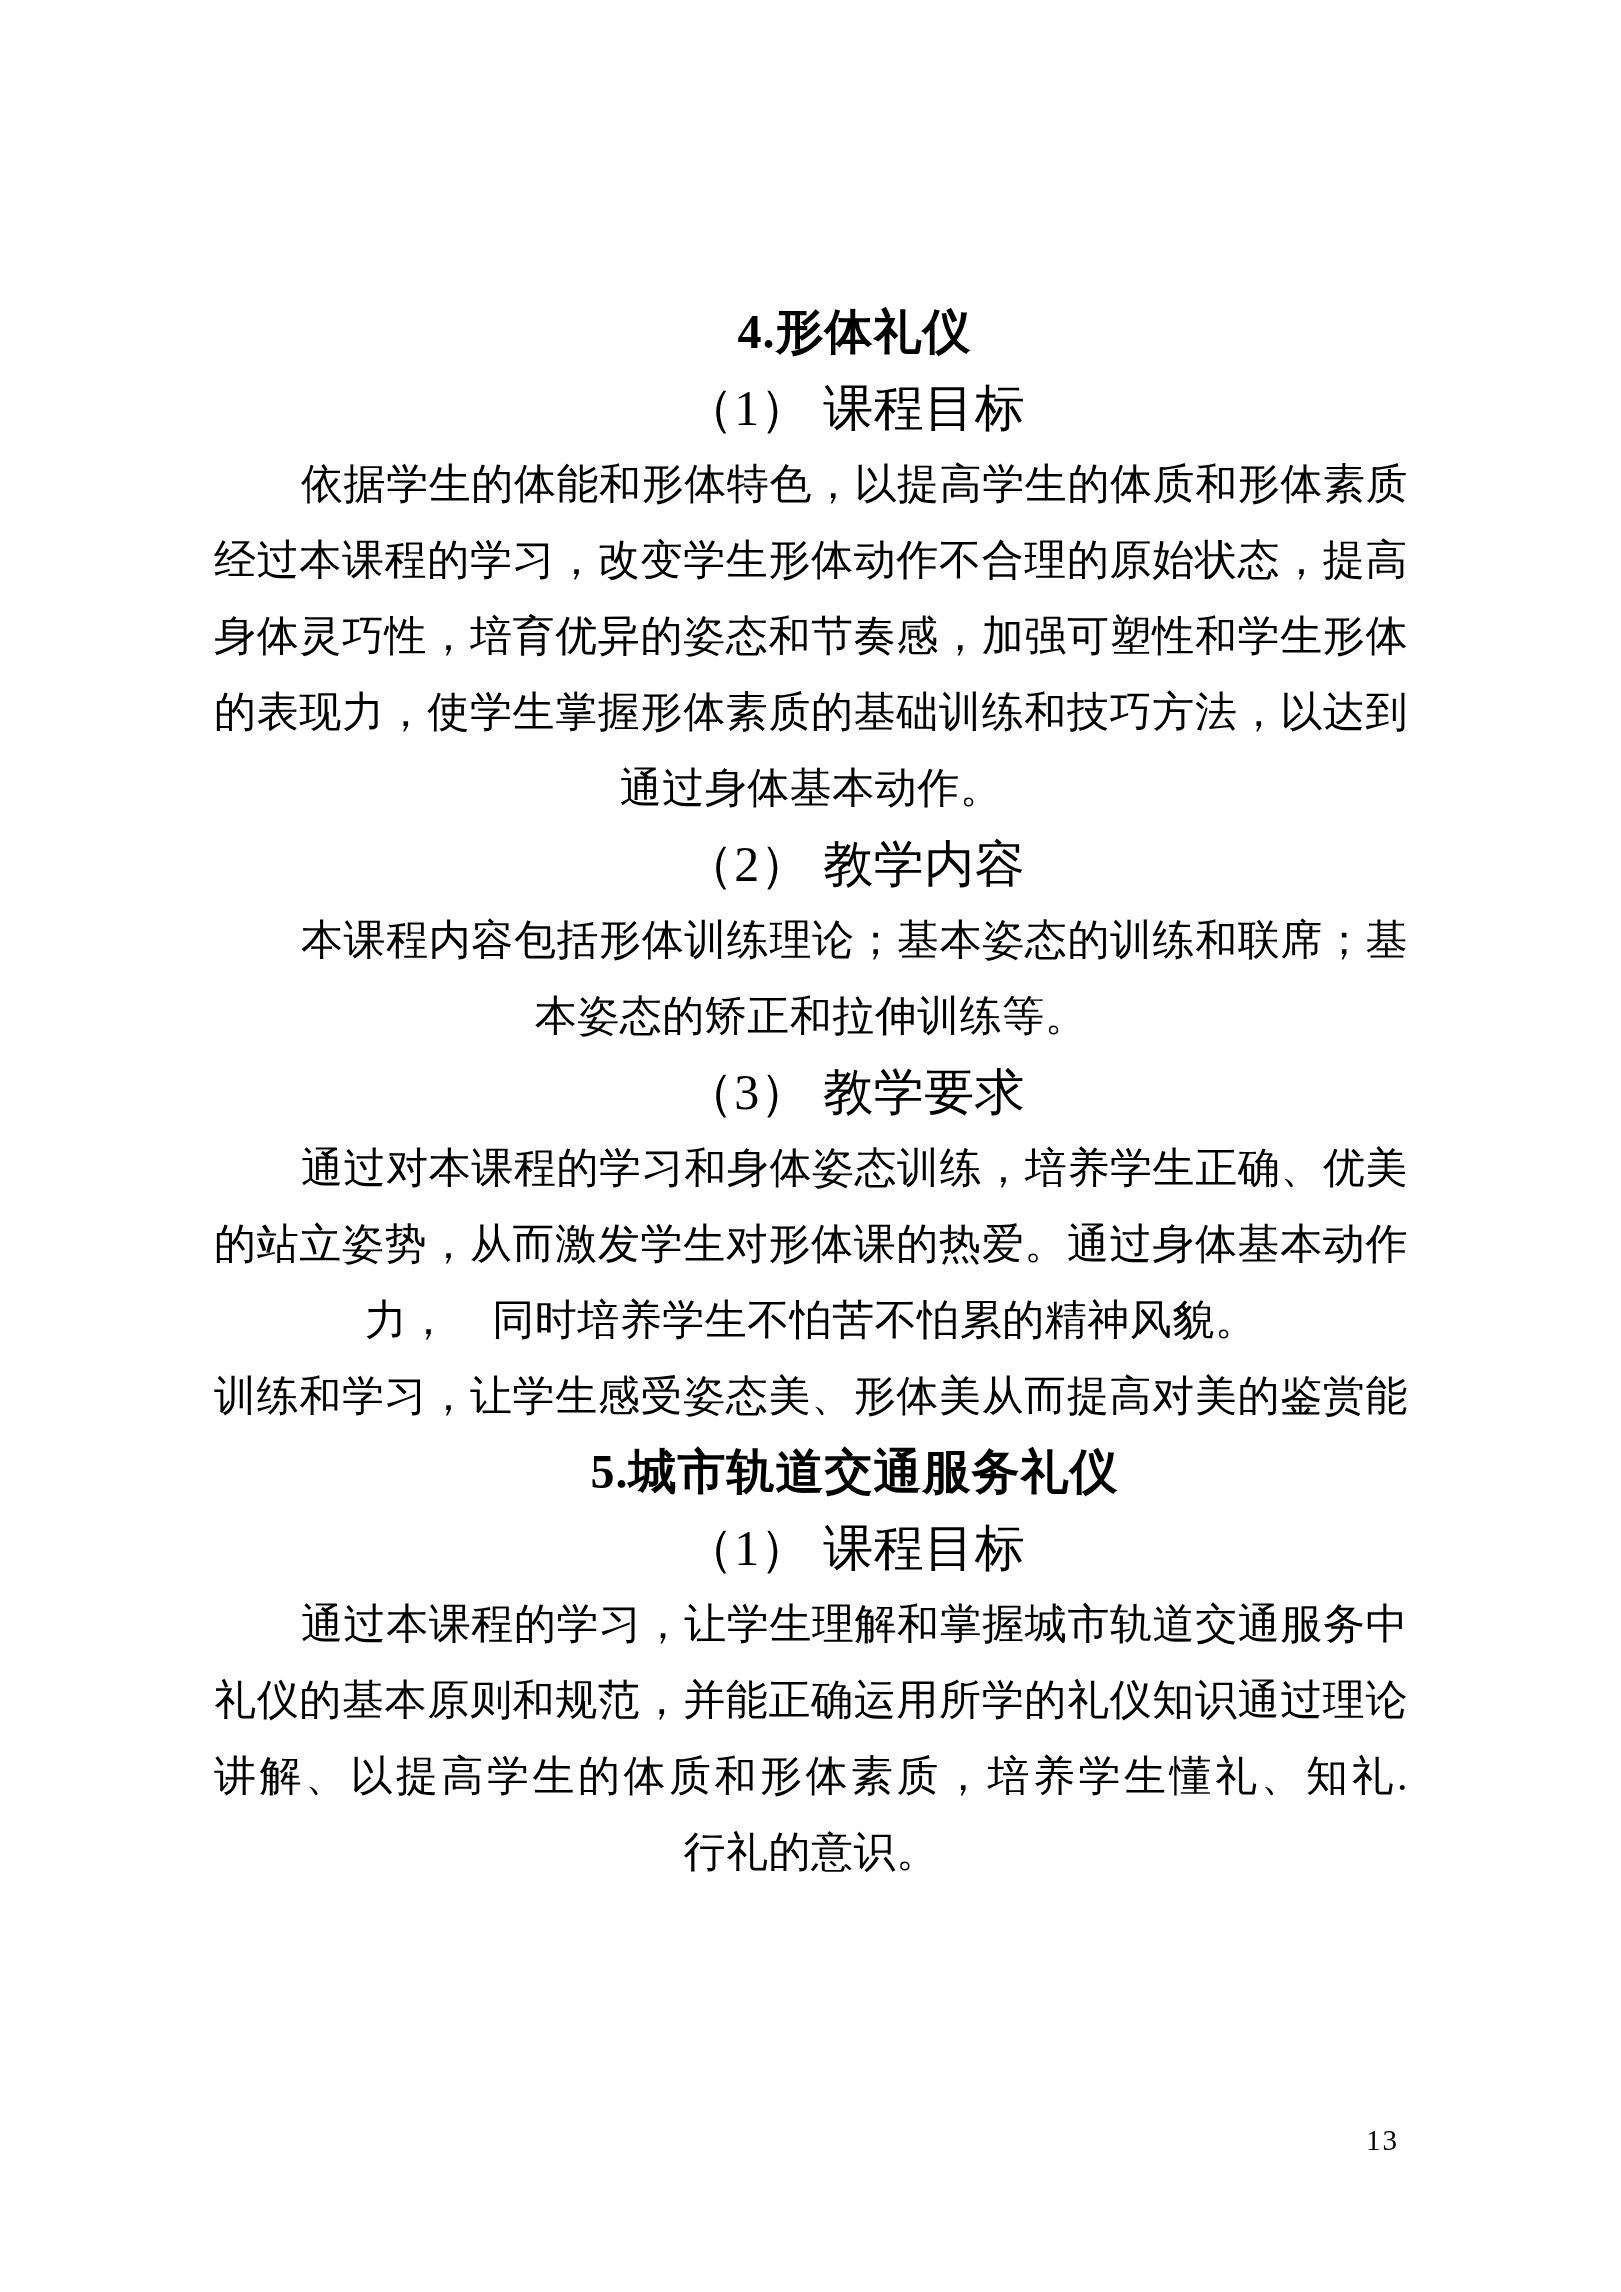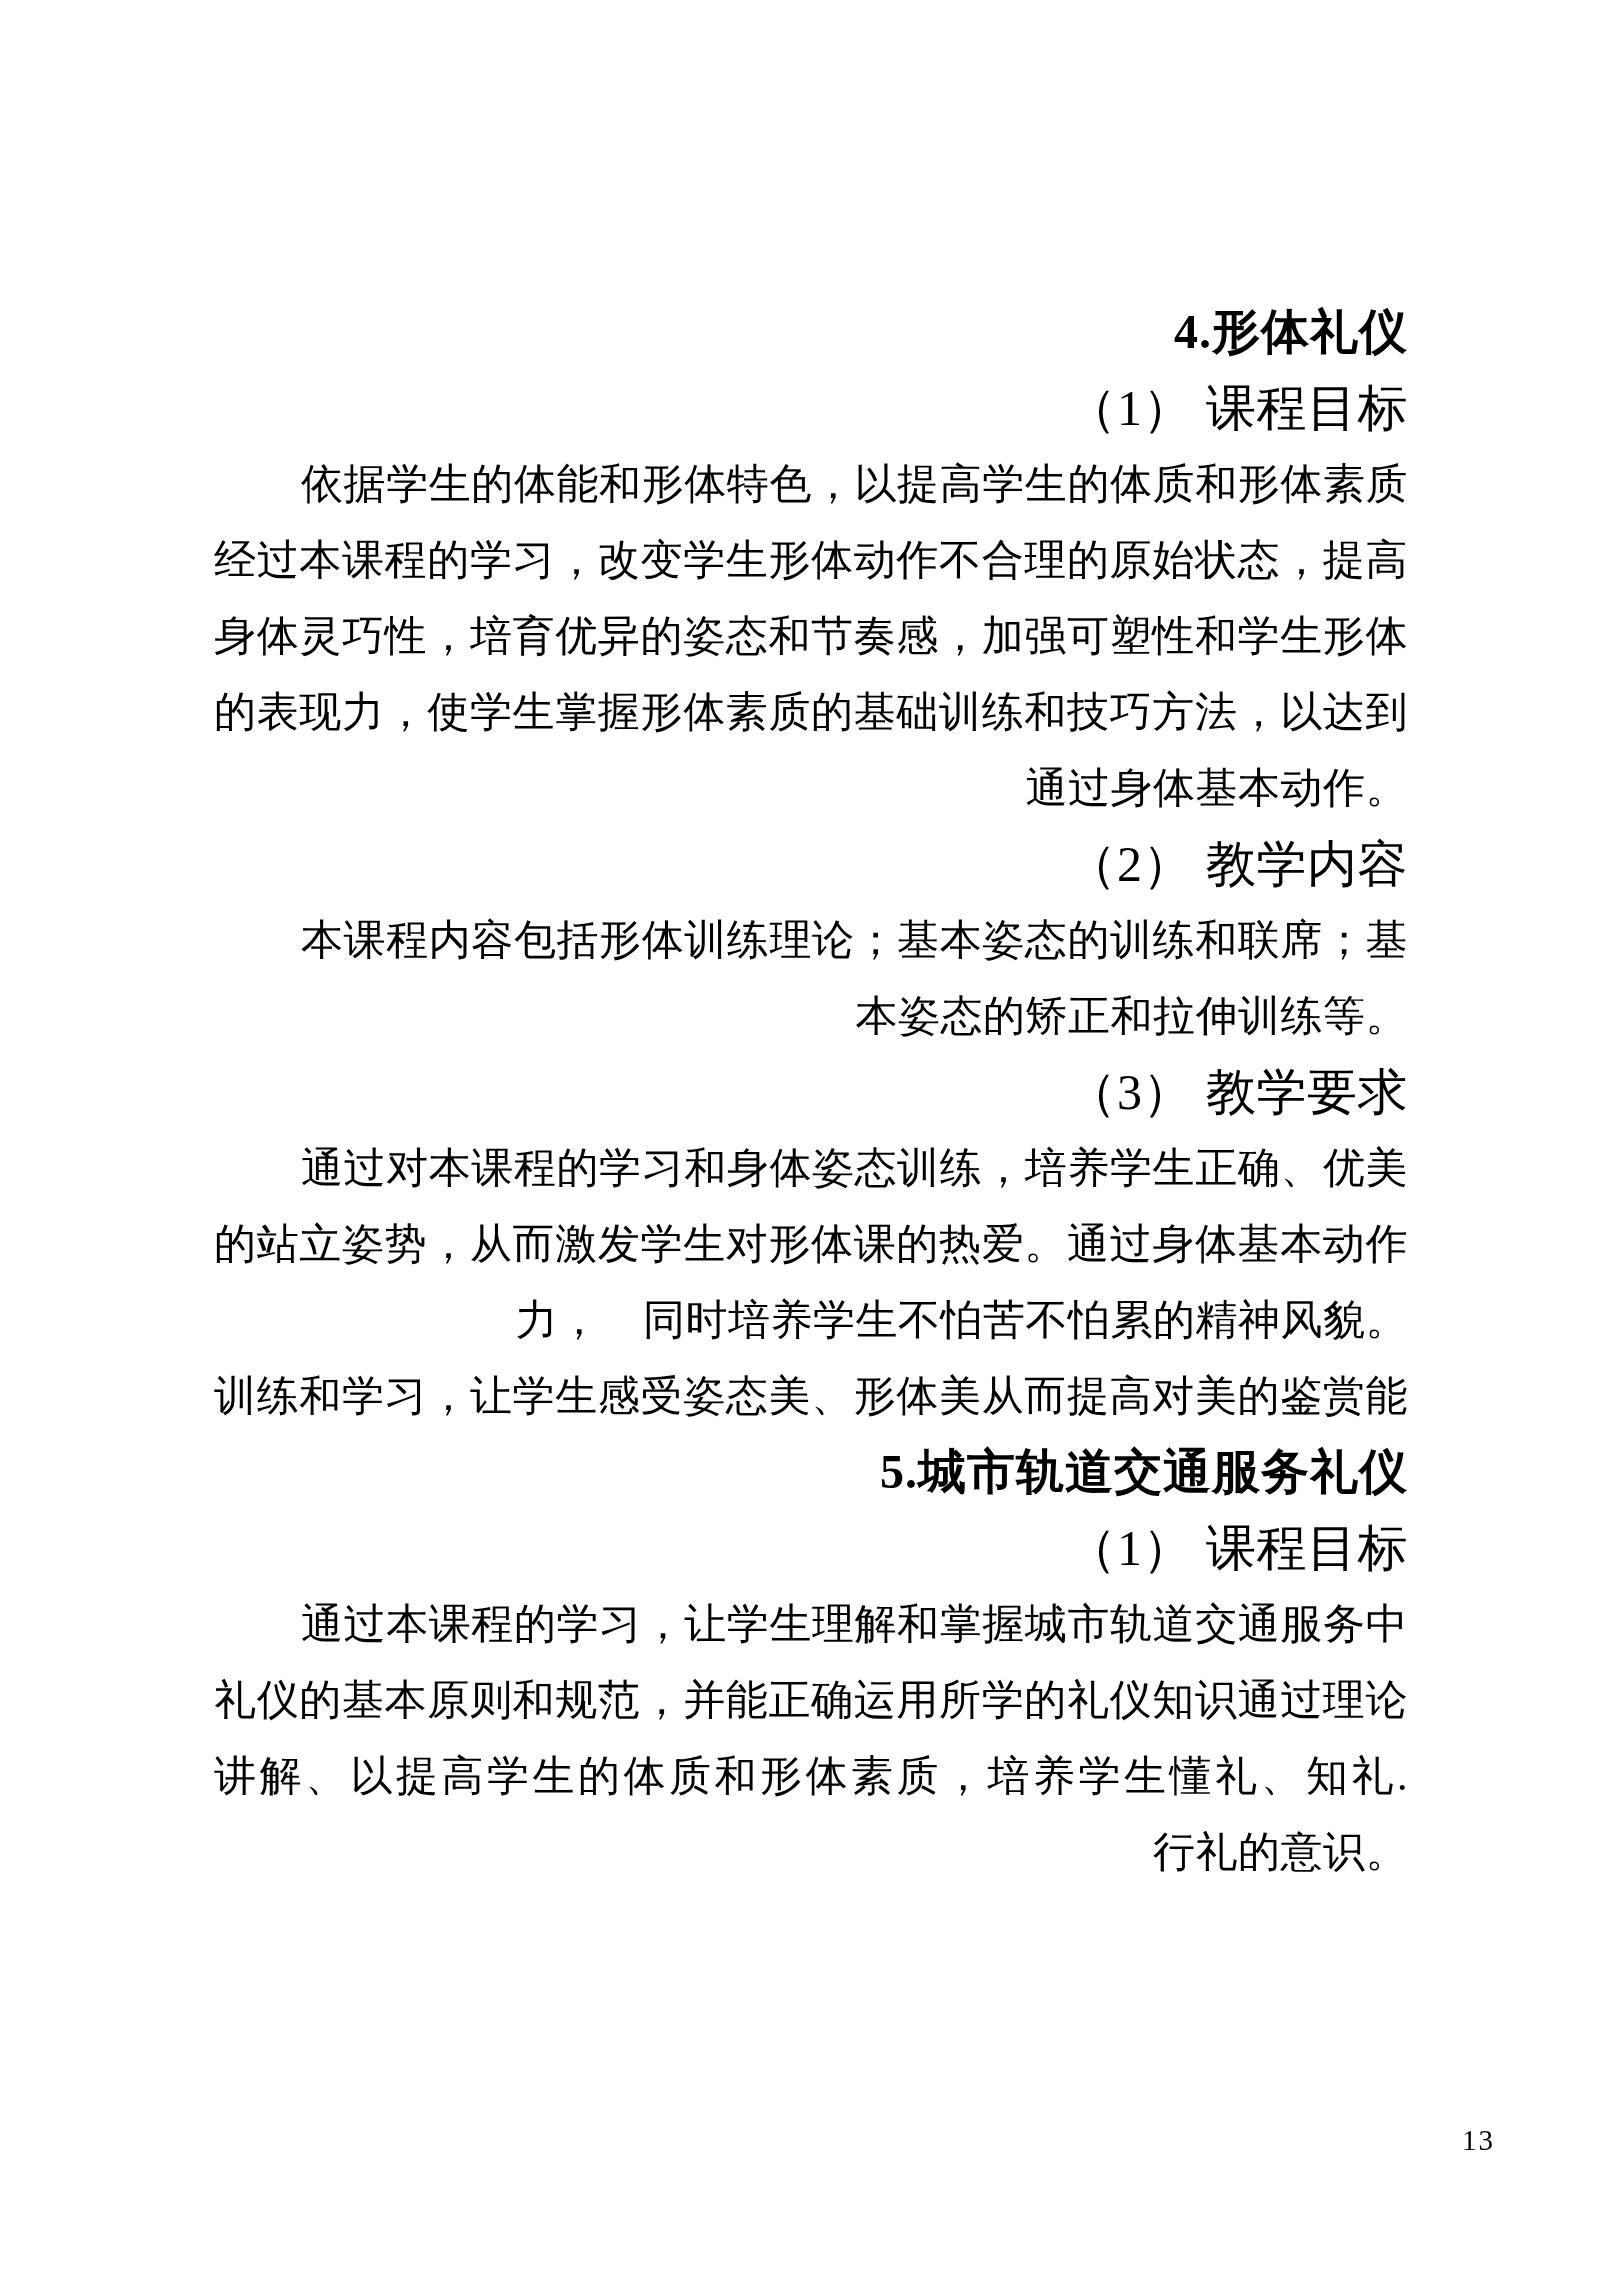--- a/index.html
+++ b/index.html
@@ -17,42 +17,42 @@
     position:absolute;
     left:214px;
     top:294px;
     width:1194px;
   }
   .line{
     height:76px;
     line-height:76px;
     font-size:42px;
     letter-spacing:0.5px;
-    text-align:right;
+    text-align:center;
   }
   .indent{
     padding-left:87px;
   }
   .justify{
     text-align:justify;
     text-align-last:justify;
     -moz-text-align-last:justify;
     text-justify:inter-character;
   }
   .heading{
     font-weight:bold;
     font-size:48px;
     letter-spacing:1px;
   }
   .subheading{
     font-size:50px;
   }
   .page-number{
     position:absolute;
-    left:1462px;
+    left:1366px;
     top:2125px;
     font-size:29px;
     line-height:31px;
     letter-spacing:2px;
   }
 </style>
 </head>
 <body>
 
 <div class="page">

